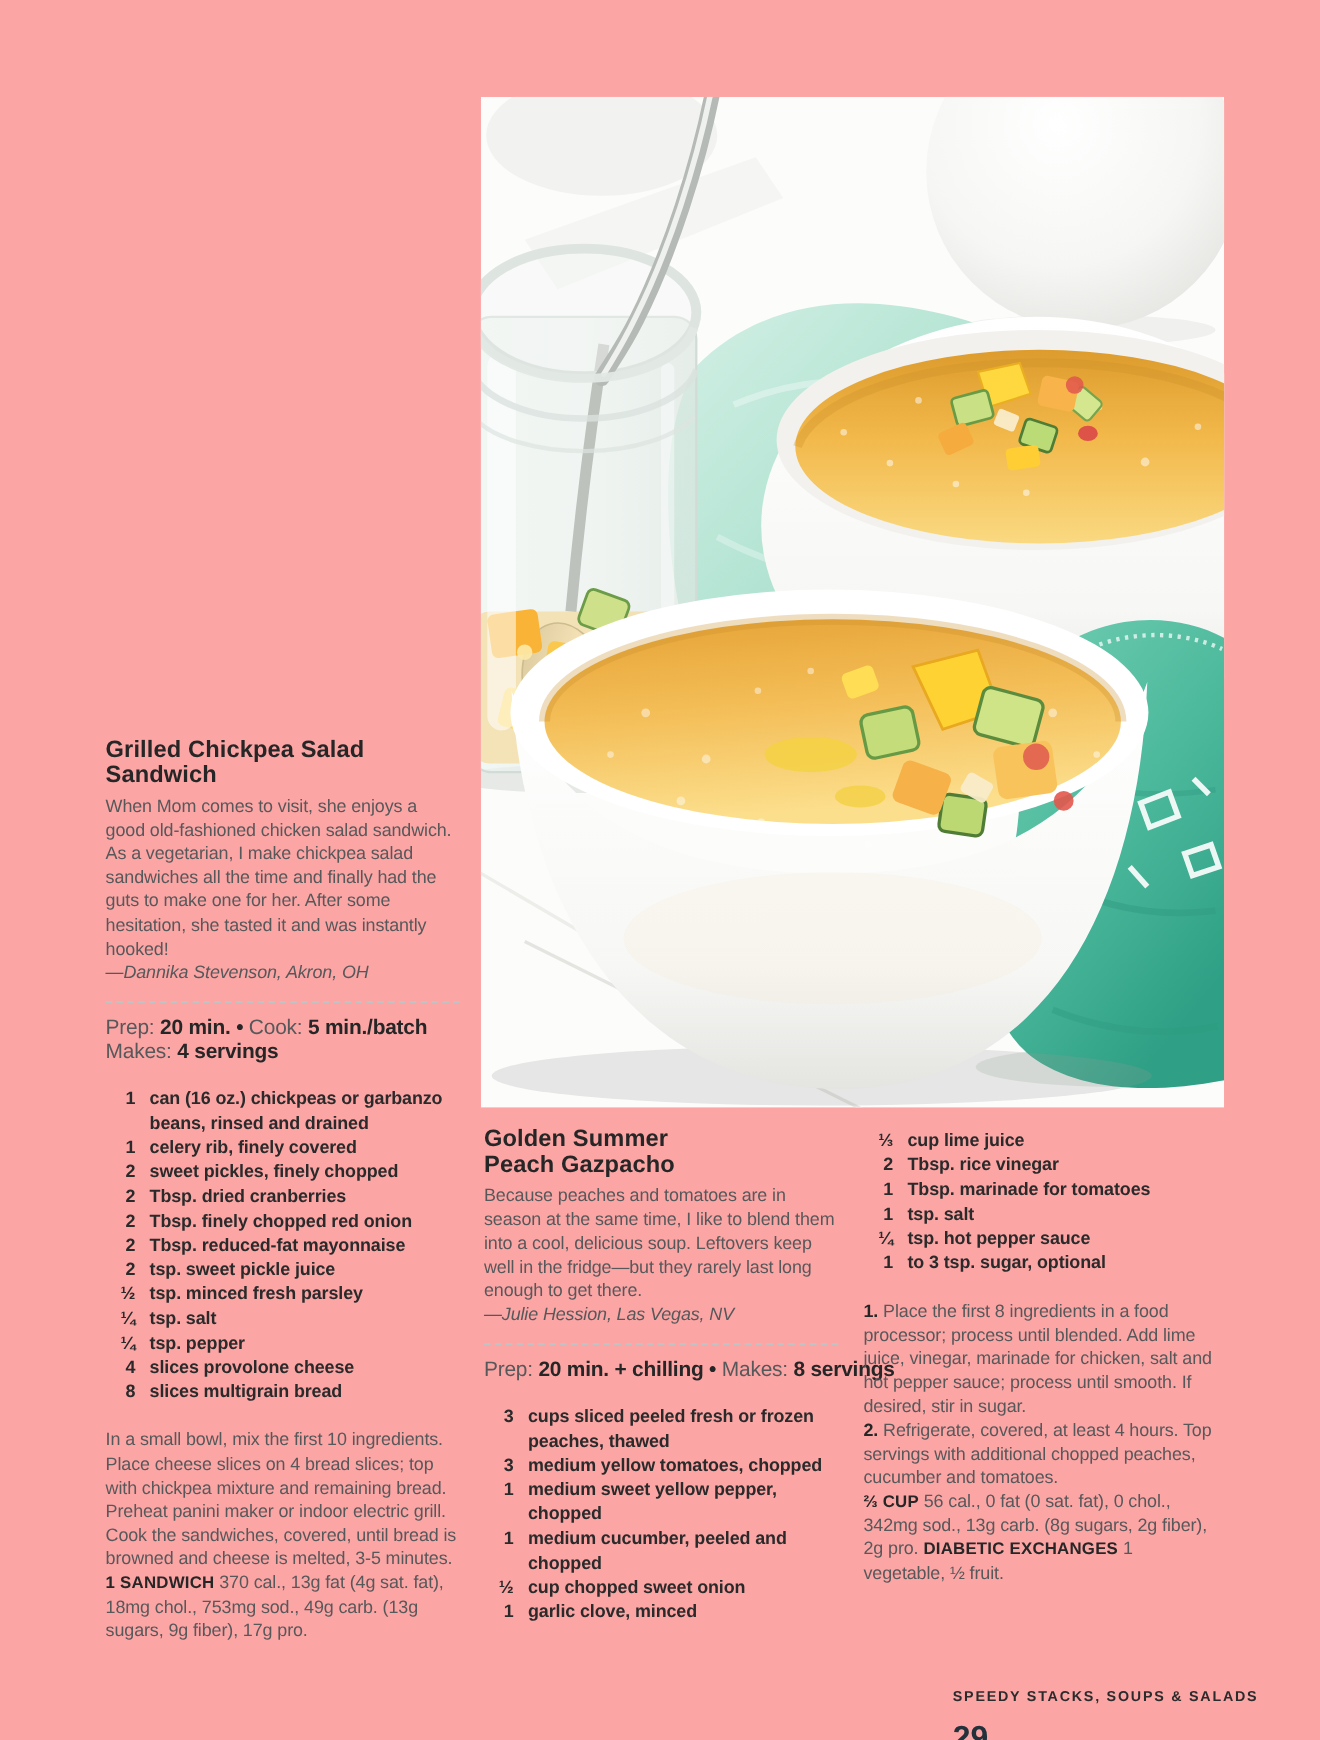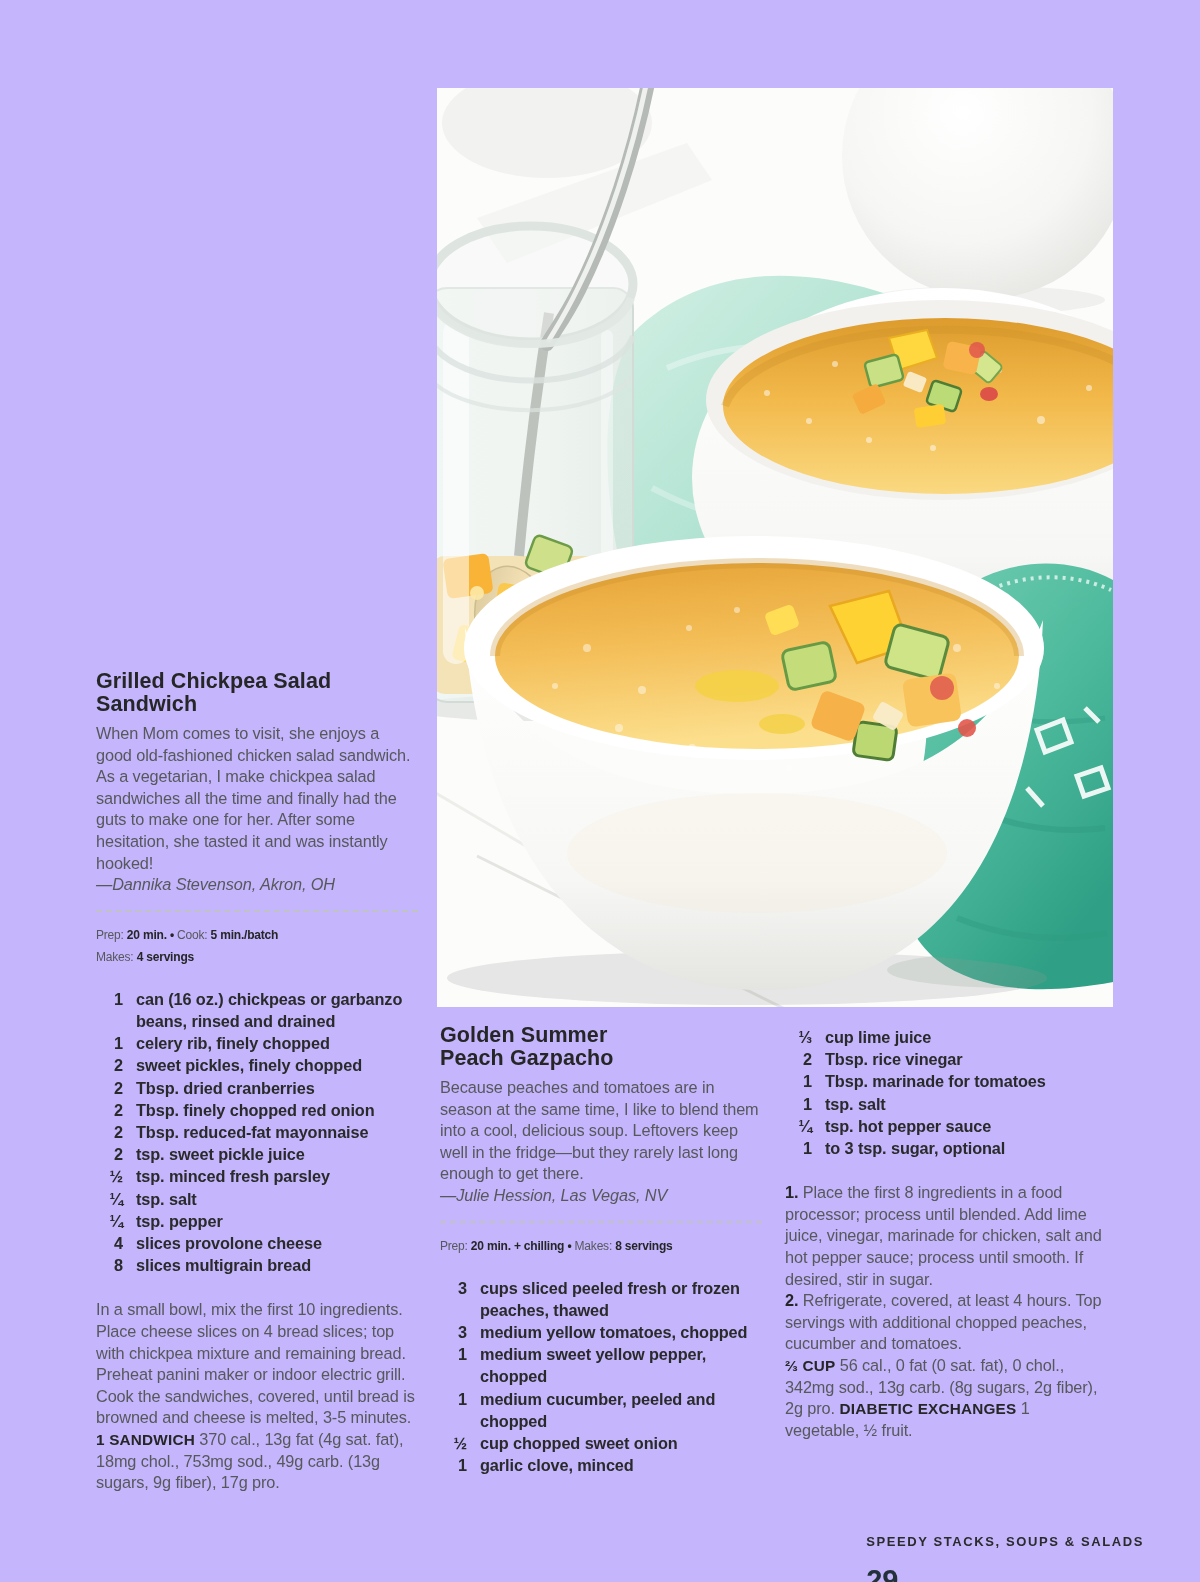--- a/index.html
+++ b/index.html
@@ -1,35 +1,35 @@
 <!DOCTYPE html>
 <html><head>
 <meta charset="utf-8">
 <style>
   html,body{margin:0;padding:0;background:#ffffff;}
   .page{
-    position:relative;width:1200px;height:1582px;background:#c4b5fd;
+    position:relative;width:1200px;height:1582px;background:#fca5a5;
     font-family:"Liberation Sans", sans-serif;overflow:hidden;
   }
   
   .photo{position:absolute;left:437px;top:88px;width:676px;height:919px;overflow:hidden;}
   .photo svg{display:block;}
   
   .col{position:absolute;}
   .col1{left:96px;top:670px;width:322px;}
   .col2{left:440px;top:1024px;width:322px;}
   .col3{left:785px;top:1026px;width:320px;}
   .recipe-title{
     font-size:21.5px;font-weight:700;color:#262626;line-height:1.07;
     white-space:pre-line;letter-spacing:.1px;margin:0 0 7px 0;
   }
   .body{font-size:16.3px;color:#57585a;line-height:21.6px;margin:0;letter-spacing:-0.1px;}
   .attribution{font-style:italic;color:#57585a;}
   .divider{border:0;border-top:2px dashed #c0c2c4;margin:14px 0 12px 0;}
-  .meta{font-size:12px;color:#57585a;line-height:22px;white-space:nowrap;letter-spacing:-0.2px;}
+  .meta{font-size:19px;color:#57585a;line-height:22px;white-space:nowrap;letter-spacing:-0.2px;}
   .meta .mv{font-weight:700;color:#262626;}
   .meta .dot{color:#262626;font-weight:700;}
   .ing-list{margin-top:20px;}
   .ing{display:flex;gap:13px;font-size:16.3px;font-weight:700;color:#2a2a2a;line-height:22.2px;letter-spacing:-0.1px;}
   .ing .q{flex:none;width:27px;text-align:right;}
   .ing .t{flex:1;}
   .directions{margin-top:23px;}
   .step{margin:0;}
   .stepnum{font-weight:700;color:#262626;}
   .nut-lead{font-weight:700;color:#262626;font-size:15.3px;letter-spacing:.2px;}
@@ -248,21 +248,21 @@
       <span>Makes:</span>
       <span class="mv">4 servings</span>
     </div>
     <div class="ing-list">
       <div class="ing">
           <span class="q">1</span>
           <span class="t">can (16 oz.) chickpeas or garbanzo beans, rinsed and drained</span>
         </div>
       <div class="ing">
           <span class="q">1</span>
-          <span class="t">celery rib, finely chopped</span>
+          <span class="t">celery rib, finely covered</span>
         </div>
       <div class="ing">
           <span class="q">2</span>
           <span class="t">sweet pickles, finely chopped</span>
         </div>
       <div class="ing">
           <span class="q">2</span>
           <span class="t">Tbsp. dried cranberries</span>
         </div>
       <div class="ing">

